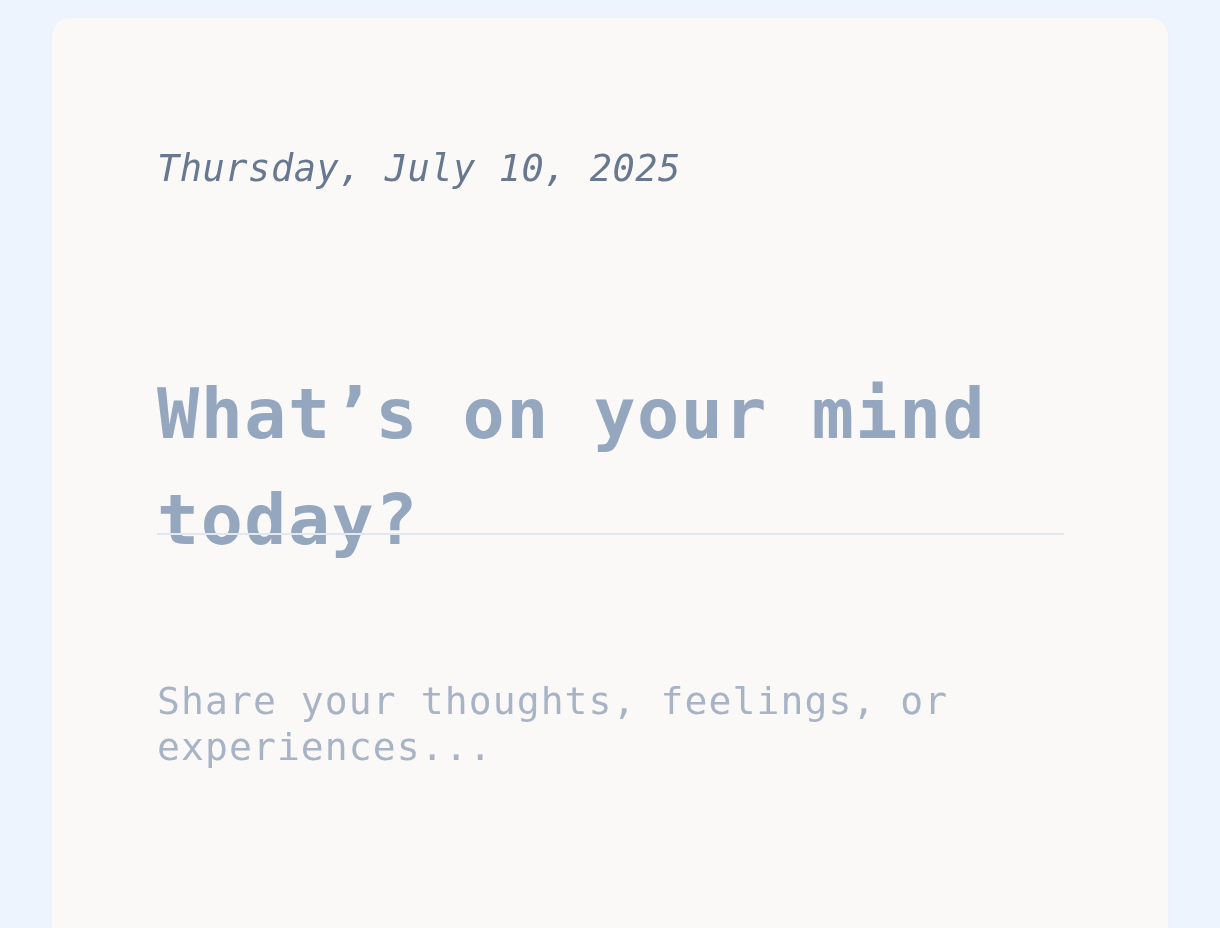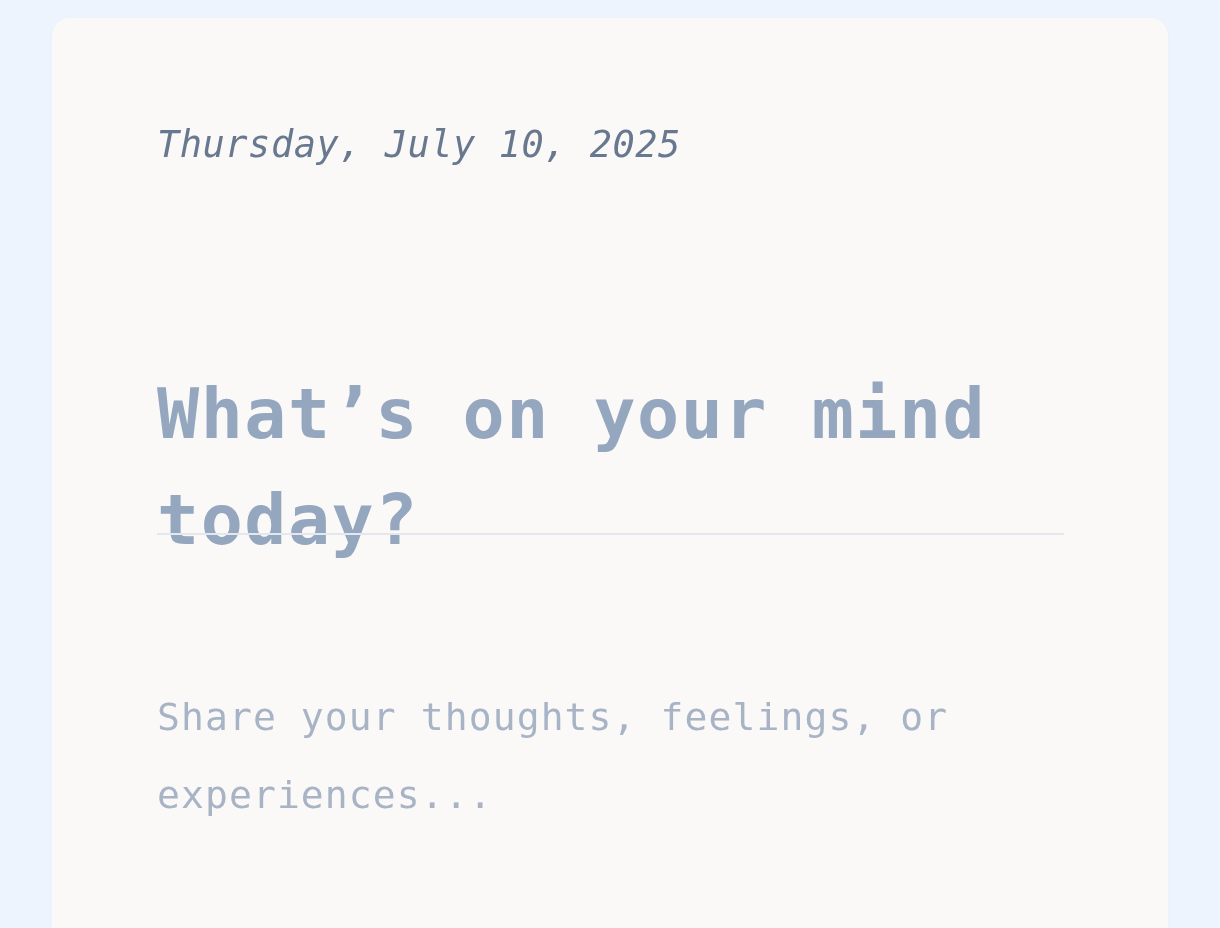--- a/index.html
+++ b/index.html
@@ -37,21 +37,21 @@
   .card-inner {
     position: absolute;
     left: 105px;   
     top: 0;
     width: 908px;  
     height: 100%;
   }
 
   .entry-date {
     position: absolute;
-    top: 104px;
+    top: 128px;
     left: 0;
     font-family: "DejaVu Sans Mono", monospace;
     font-style: italic;
     font-size: 37px;
     line-height: 46px;
     letter-spacing: 0.5px;
     color: #68788f;
     white-space: nowrap;
     text-align: right;
   }
@@ -90,21 +90,21 @@
   }
 
   .entry-placeholder {
     position: absolute;
     top: 100px;
     left: 0;
     width: 920px;
     font-family: "DejaVu Sans Mono", monospace;
     font-weight: normal;
     font-size: 38px;
-    line-height: 78px;
+    line-height: 46px;
     letter-spacing: 1.1px;
     color: #a8b4c6;
     white-space: pre-wrap;
   }
 </style>
 </head>
 <body>
 
 <div class="app-root">
 

